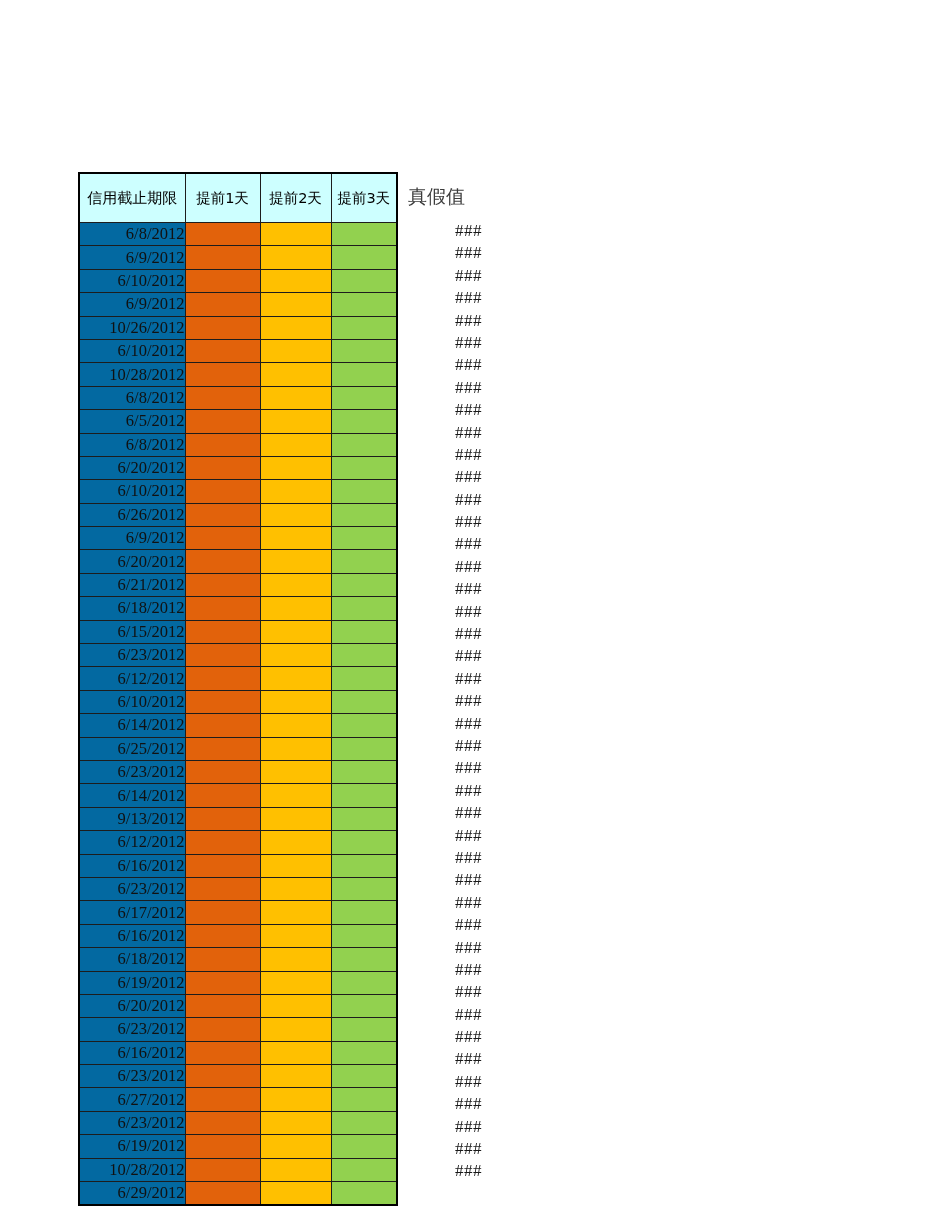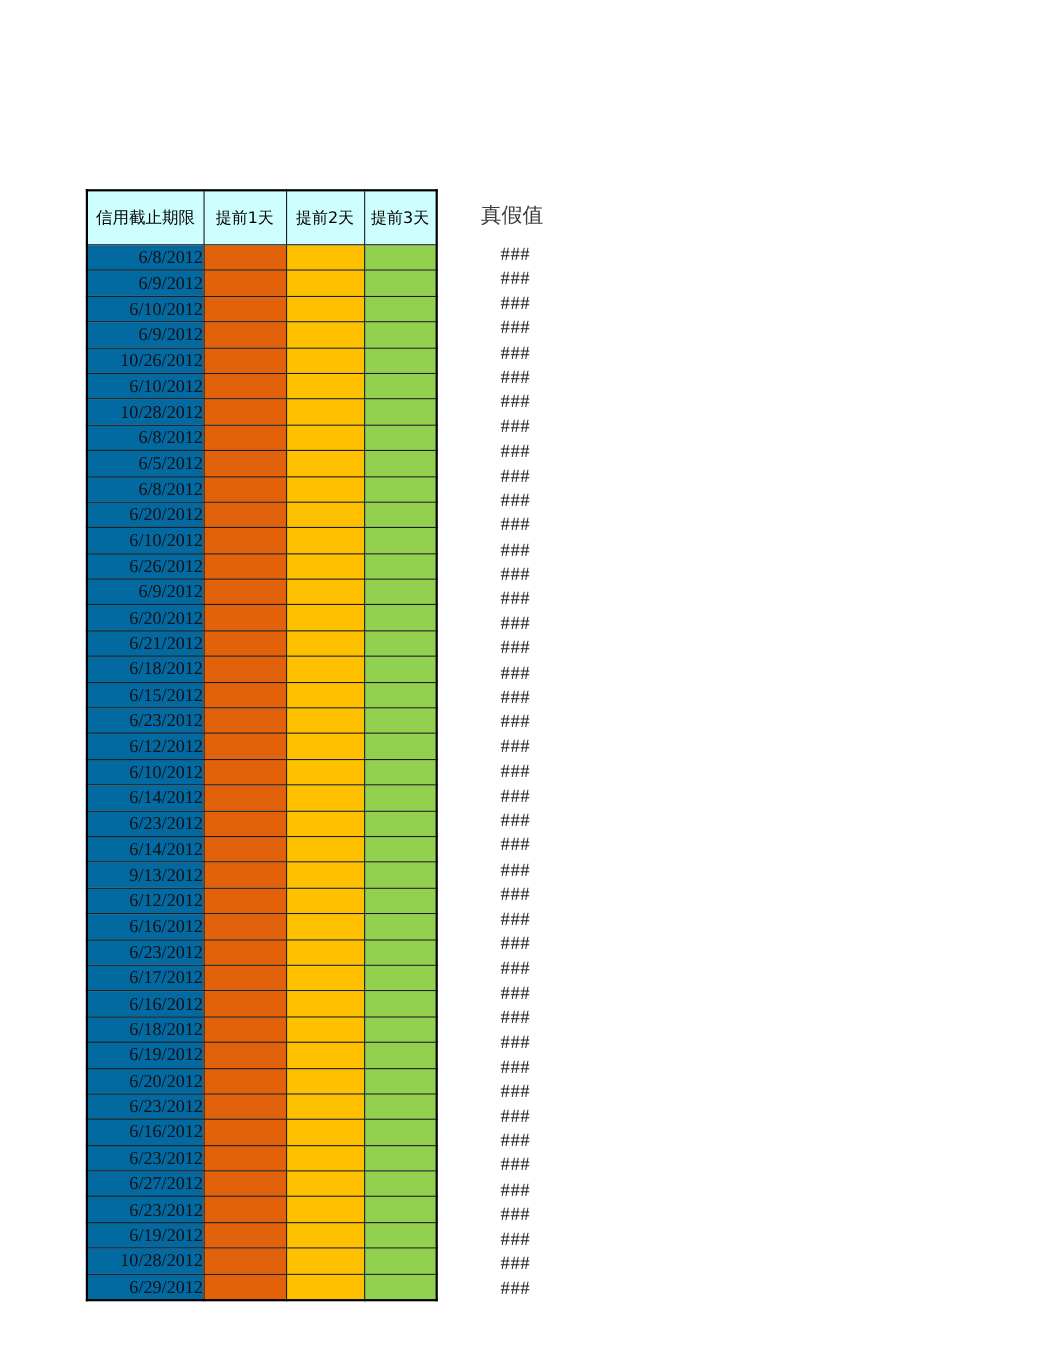--- a/index.html
+++ b/index.html
@@ -85,21 +85,21 @@
     left: 404px;
     top: 172px;
     width: 90px;
   }
   #truth-head {
     height: 48px;
     line-height: 48px;
     font-family: "DejaVu Sans", "Liberation Sans", sans-serif;
     font-size: 19px;
     color: #3b3b3b;
-    text-align: right;
+    text-align: left;
     padding-left: 4px;
     white-space: nowrap;
   }
   .truth-cell {
     height: 22.4px;
     line-height: 22.4px;
     text-align: right;
     padding-right: 12px;
     font-family: "Liberation Serif", "DejaVu Serif", serif;
     font-size: 17px;
@@ -255,20 +255,26 @@
           <td class="sw-gold"></td>
           <td class="sw-green"></td>
         </tr>
         <tr class="body-row">
           <td class="date-cell">6/14/2012</td>
           <td class="sw-orange"></td>
           <td class="sw-gold"></td>
           <td class="sw-green"></td>
         </tr>
         <tr class="body-row">
+          <td class="date-cell">6/25/2012</td>
+          <td class="sw-orange"></td>
+          <td class="sw-gold"></td>
+          <td class="sw-green"></td>
+        </tr>
+        <tr class="body-row">
           <td class="date-cell">6/23/2012</td>
           <td class="sw-orange"></td>
           <td class="sw-gold"></td>
           <td class="sw-green"></td>
         </tr>
         <tr class="body-row">
           <td class="date-cell">6/14/2012</td>
           <td class="sw-orange"></td>
           <td class="sw-gold"></td>
           <td class="sw-green"></td>

